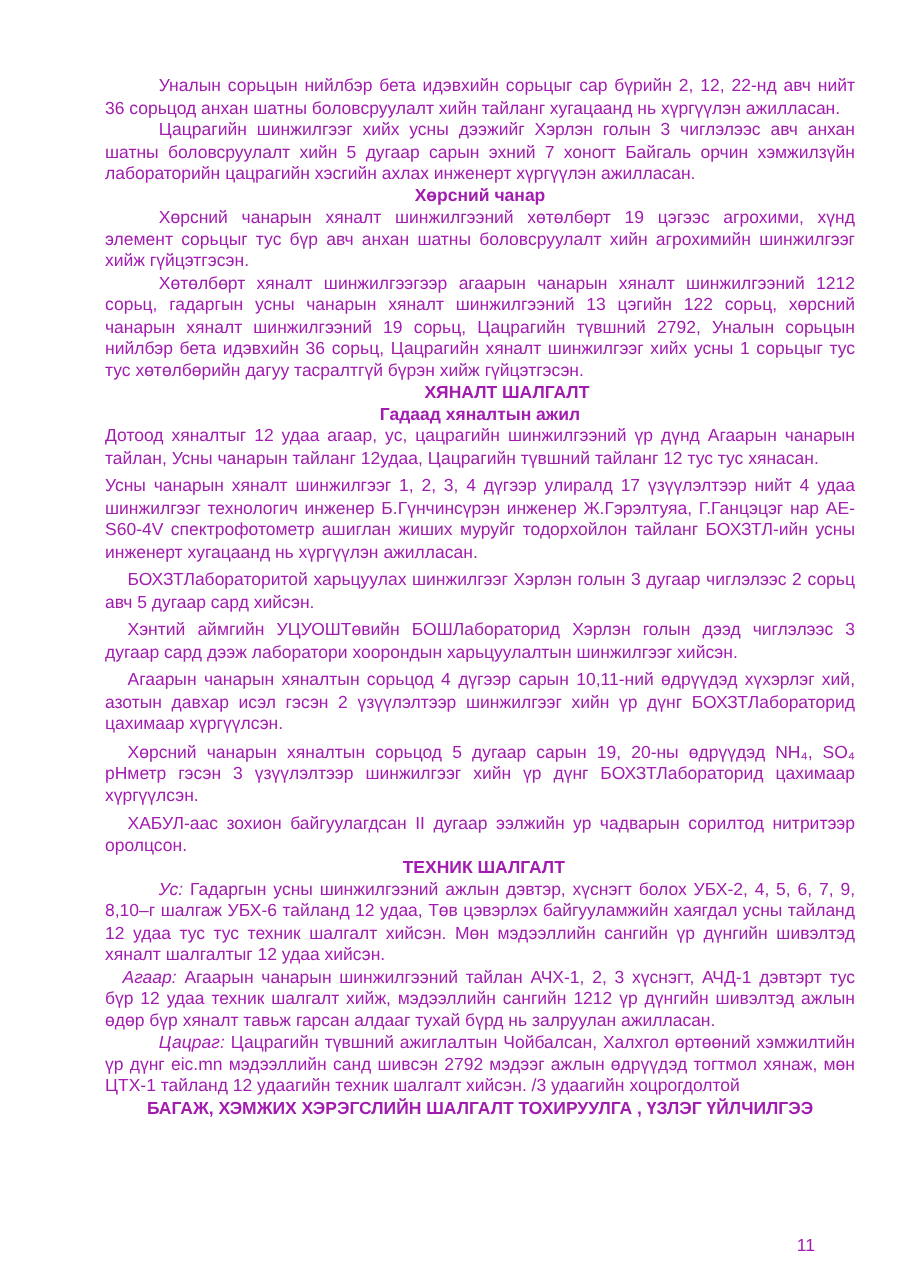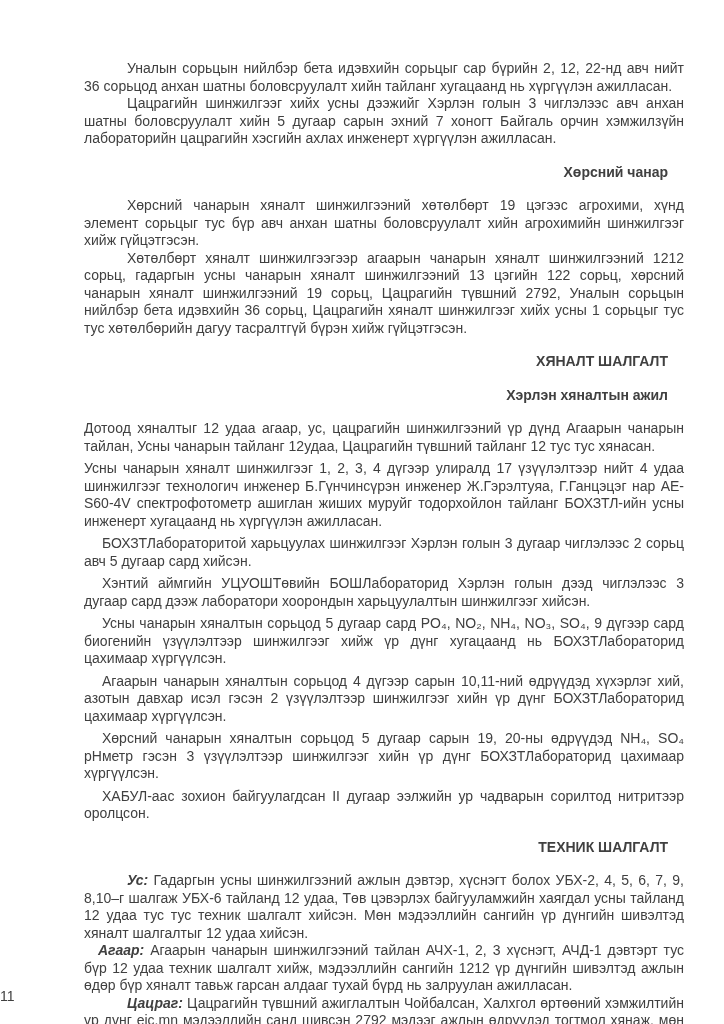--- a/index.html
+++ b/index.html
@@ -1,59 +1,58 @@
 <!DOCTYPE html>
 <html><head>
 <meta charset="utf-8">
 <style>
   html,body{margin:0;padding:0;background:#e8e8e8;}
   .page{
     width:724px;height:1024px;background:#ffffff;margin:0 auto;
     position:relative;overflow:hidden;
     font-family:"Liberation Sans","DejaVu Sans",sans-serif;
-    color:#404040;
+    color:#a21caf;
   }
   .content{
     position:absolute;top:60px;left:84px;width:600px;
     font-size:14px;line-height:17.5px;
   }
   .p{margin:0;text-align:justify;}
-  .h{margin:16px;font-weight:bold;text-align:right;}
+  .h{margin:0;font-weight:bold;text-align:center;}
   .sp{margin-top:5px;}
   .ind43{text-indent:43px;}
   .ind18{text-indent:18px;}
   .ind14{text-indent:14px;}
   .ind6{text-indent:6px;}
-  .lead{font-weight:bold;font-style:italic;}
+  .lead{font-weight:normal;font-style:italic;}
   .pageno{
     position:absolute;left:0;top:988px;width:652px;
-    text-align:left;font-size:14px;line-height:17.5px;
+    text-align:right;font-size:14px;line-height:17.5px;
   }
 </style>
 </head>
 <body>
 
 <div class="page">
   <div class="content">
 
     <p class="p ind43">Уналын сорьцын нийлбэр бета идэвхийн сорьцыг сар бүрийн 2, 12, 22-нд авч нийт 36 сорьцод анхан шатны боловсруулалт хийн тайланг хугацаанд нь хүргүүлэн ажилласан.</p>
     <p class="p ind43">Цацрагийн шинжилгээг хийх усны дээжийг Хэрлэн голын 3 чиглэлээс авч анхан шатны боловсруулалт хийн 5 дугаар сарын эхний 7 хоногт Байгаль орчин хэмжилзүйн лабораторийн цацрагийн хэсгийн ахлах инженерт  хүргүүлэн ажилласан.</p>
 
     <p class="h">Хөрсний чанар</p>
     <p class="p ind43">Хөрсний чанарын хяналт шинжилгээний хөтөлбөрт 19 цэгээс агрохими, хүнд элемент сорьцыг тус бүр авч анхан шатны боловсруулалт хийн агрохимийн шинжилгээг хийж гүйцэтгэсэн.</p>
     <p class="p ind43">Хөтөлбөрт хяналт шинжилгээгээр агаарын чанарын хяналт шинжилгээний 1212 сорьц, гадаргын усны чанарын хяналт шинжилгээний 13 цэгийн 122 сорьц, хөрсний чанарын хяналт шинжилгээний 19 сорьц, Цацрагийн түвшний 2792, Уналын сорьцын нийлбэр бета идэвхийн 36 сорьц, Цацрагийн хяналт шинжилгээг хийх усны 1 сорьцыг  тус тус хөтөлбөрийн дагуу тасралтгүй бүрэн хийж гүйцэтгэсэн.</p>
 
     <p class="h ind43">ХЯНАЛТ ШАЛГАЛТ</p>
-    <p class="h">Хэрлэн хяналтын ажил</p>
+    <p class="h">Гадаад хяналтын ажил</p>
     <p class="p">Дотоод хяналтыг 12 удаа агаар, ус, цацрагийн шинжилгээний үр дүнд Агаарын чанарын тайлан, Усны чанарын тайланг 12удаа,  Цацрагийн түвшний  тайланг 12 тус тус хянасан.</p>
     <p class="p sp">Усны чанарын хяналт шинжилгээг 1, 2, 3, 4 дүгээр улиралд 17 үзүүлэлтээр нийт 4 удаа шинжилгээг технологич инженер Б.Гүнчинсүрэн инженер Ж.Гэрэлтуяа, Г.Ганцэцэг нар АЕ-S60-4V  спектрофотометр ашиглан жиших муруйг тодорхойлон тайланг БОХЗТЛ-ийн усны инженерт хугацаанд нь хүргүүлэн ажилласан.</p>
 
     <p class="p ind18 sp">БОХЗТЛабораторитой  харьцуулах шинжилгээг Хэрлэн голын 3 дугаар чиглэлээс 2 сорьц авч 5 дугаар  сард хийсэн.</p>
     <p class="p ind18 sp">Хэнтий аймгийн УЦУОШТөвийн БОШЛабораторид Хэрлэн голын дээд чиглэлээс 3 дугаар сард  дээж  лаборатори хоорондын харьцуулалтын шинжилгээг хийсэн.</p>
-    <p class="p ind18 sp">Усны чанарын хяналтын сорьцод 5 дугаар сард PO₄,  NO₂,  NH₄,  NO₃,  SO₄,  9 дүгээр сард биогенийн үзүүлэлтээр шинжилгээг хийж үр дүнг хугацаанд нь БОХЗТЛабораторид цахимаар хүргүүлсэн.</p>
     <p class="p ind18 sp">Агаарын чанарын хяналтын сорьцод 4 дүгээр сарын 10,11-ний өдрүүдэд хүхэрлэг хий, азотын давхар исэл гэсэн 2 үзүүлэлтээр шинжилгээг хийн үр дүнг БОХЗТЛабораторид цахимаар хүргүүлсэн.</p>
     <p class="p ind18 sp">Хөрсний чанарын хяналтын сорьцод 5 дугаар сарын 19, 20-ны өдрүүдэд NH₄, SO₄ рНметр гэсэн 3 үзүүлэлтээр шинжилгээг хийн үр дүнг БОХЗТЛабораторид цахимаар хүргүүлсэн.</p>
     <p class="p ind18 sp">ХАБУЛ-аас зохион байгуулагдсан II дугаар ээлжийн ур чадварын сорилтод нитритээр оролцсон.</p>
 
     <p class="h ind6">ТЕХНИК ШАЛГАЛТ</p>
     <p class="p ind43"><span class="lead">Ус:</span><span> Гадаргын  усны шинжилгээний ажлын  дэвтэр,  хүснэгт болох  УБХ-2, 4, 5, 6, 7, 9, 8,10–г  шалгаж УБХ-6 тайланд 12 удаа, Төв цэвэрлэх байгууламжийн хаягдал усны тайланд 12 удаа тус тус техник шалгалт хийсэн. Мөн мэдээллийн сангийн үр дүнгийн шивэлтэд хяналт шалгалтыг 12 удаа хийсэн.</span></p>
     <p class="p ind14"><span class="lead">Агаар:</span><span> Агаарын чанарын шинжилгээний тайлан АЧХ-1, 2, 3 хүснэгт,  АЧД-1 дэвтэрт  тус бүр 12 удаа техник шалгалт хийж, мэдээллийн сангийн 1212 үр дүнгийн шивэлтэд ажлын өдөр бүр хяналт тавьж гарсан алдааг тухай бүрд нь залруулан ажилласан.</span></p>
     <p class="p ind43"><span class="lead">Цацраг:</span><span> Цацрагийн түвшний ажиглалтын Чойбалсан, Халхгол өртөөний  хэмжилтийн үр дүнг  eic.mn мэдээллийн санд шивсэн 2792 мэдээг ажлын  өдрүүдэд тогтмол хянаж,  мөн ЦТХ-1 тайланд 12 удаагийн техник шалгалт хийсэн. /3 удаагийн хоцрогдолтой</span></p>
 
     <p class="h">БАГАЖ, ХЭМЖИХ ХЭРЭГСЛИЙН  ШАЛГАЛТ ТОХИРУУЛГА , ҮЗЛЭГ ҮЙЛЧИЛГЭЭ</p>

